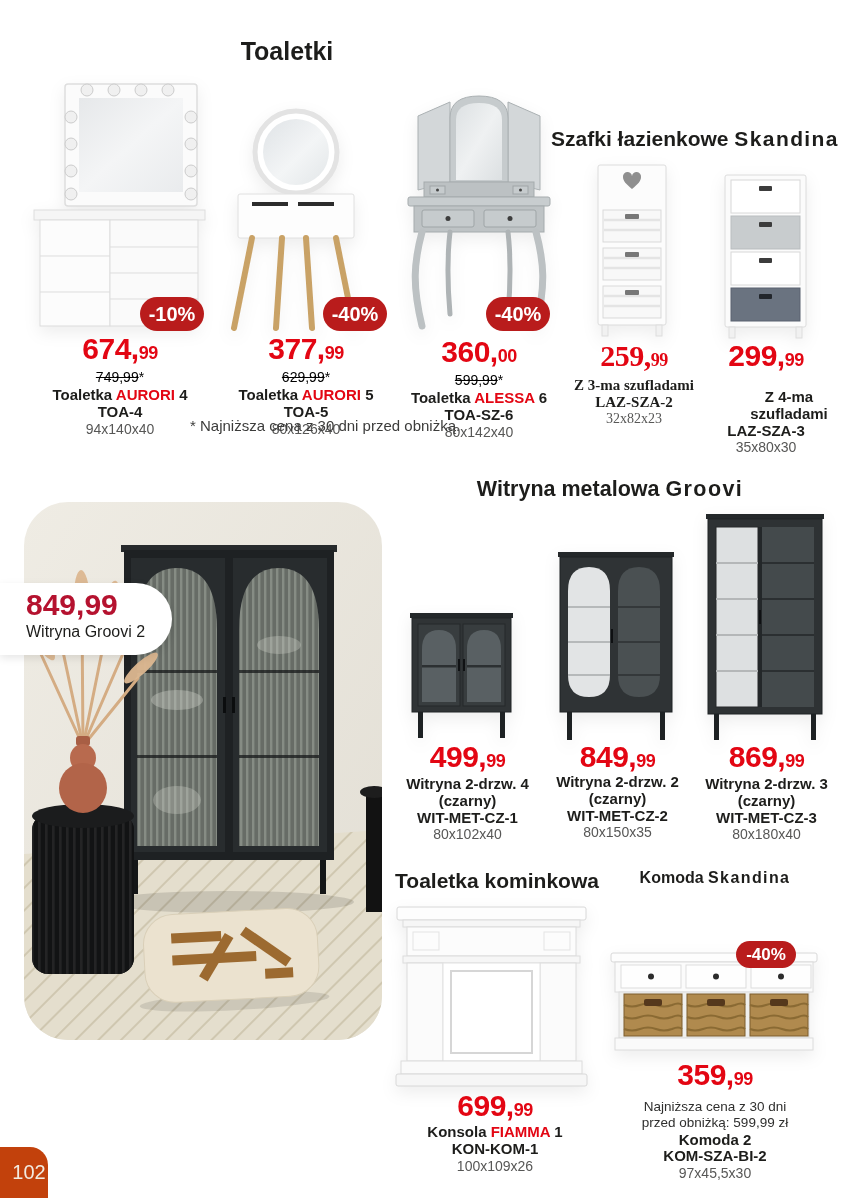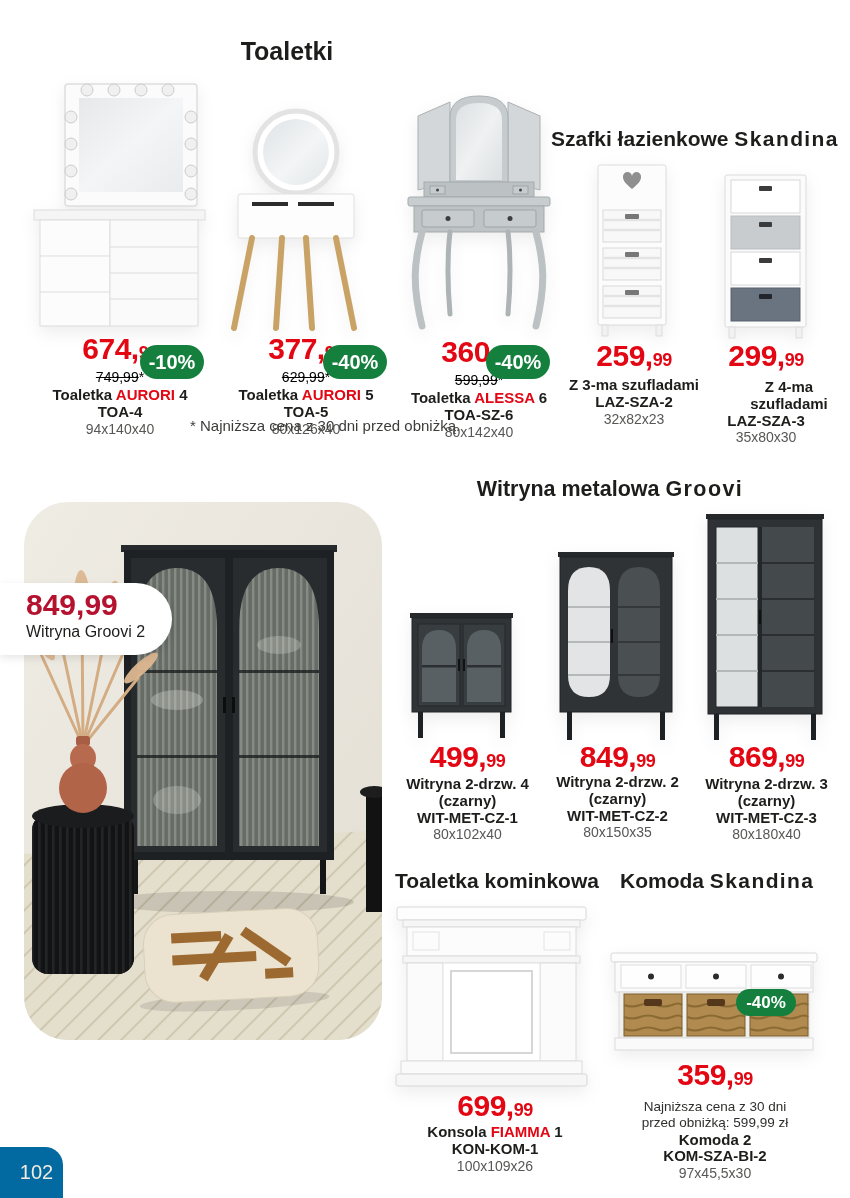--- a/index.html
+++ b/index.html
@@ -12,32 +12,32 @@
   .card{position:absolute;text-align:center;color:#1d1d1b;}
   .price{color:#e30613;font-weight:700;font-size:30px;line-height:1;letter-spacing:-.5px;white-space:nowrap;}
   .price .dec{font-size:18px;}
   .old{font-size:14px;color:#000000;line-height:1.1;margin-top:6px;}
   .old .strike{text-decoration:line-through;}
   .pname{font-size:15px;font-weight:700;line-height:1.12;margin-top:2px;}
   .pname .red{color:#e30613;}
   .pcode{font-size:15px;font-weight:700;line-height:1.12;}
   .pdims{font-size:14px;color:#575756;line-height:1.18;}
   .pnote{font-size:13.5px;color:#2f2f2e;line-height:1.17;margin-top:9px;}
-  .badge{position:absolute;background:#15803d;color:#fff;font-weight:700;border-radius:40px;
-         display:flex;align-items:center;justify-content:center;z-index:4;margin-top:48px;}
+  .badge{position:absolute;background:#b91c1c;color:#fff;font-weight:700;border-radius:40px;
+         display:flex;align-items:center;justify-content:center;z-index:4;}
   .b-lg{width:64px;height:34px;font-size:20px;}
   .b-sm{width:60px;height:27px;font-size:17px;}
   #lifestyle-photo{position:absolute;left:24px;top:502px;width:358px;height:538px;
          border-radius:44px;overflow:hidden;}
   #price-bubble{position:absolute;left:0;top:583px;width:172px;height:72px;background:#fff;
          border-radius:0 36px 36px 0;z-index:5;padding:6px 0 0 26px;box-sizing:border-box;
          box-shadow:0 3px 8px rgba(0,0,0,.10);}
   #price-bubble .bub-price{color:#b5122f;font-weight:700;font-size:30px;line-height:1.05;}
   #price-bubble .bub-label{font-size:16px;color:#1d1d1b;line-height:1.1;margin-top:2px;}
-  #page-tab{position:absolute;left:0;top:1147px;width:63px;height:51px;background:#0369a1;
+  #page-tab{position:absolute;left:0;top:1147px;width:48px;height:51px;background:#c2410c;
          border-radius:0 18px 0 0;color:#f2ebe1;font-size:20px;display:flex;align-items:center;
          justify-content:center;padding-left:10px;box-sizing:border-box;}
   .footnote{position:absolute;font-size:15px;color:#3c3c3b;}
 </style>
 </head>
 <body>
 
 <div class="title" style="left:97px;top:37px;width:380px;font-size:25px;">Toaletki</div>
 
 <div class="title" style="left:545px;top:91px;width:300px;font-size:21px;margin-top:36px;"><span>Szafki łazienkowe</span>&nbsp;<span class="brand">Skandina</span></div>
@@ -194,30 +194,30 @@
 </div>
 
 <div class="card" style="left:389px;top:337px;width:180px;">
   <div class="price"><span>360,</span><span class="dec">00</span></div>
   <div class="old"><span class="strike">599,99</span><span>*</span></div>
   <div class="pname"><span>Toaletka </span><span class="red">ALESSA</span><span> 6</span></div>
   <div class="pcode">TOA-SZ-6</div>
   <div class="pdims">80x142x40</div>
 </div>
 
-<div class="card" style="left:554px;top:341px;width:160px;">
+<div class="card" style="left:554px;top:341px;width:160px;font-family:Liberation Serif, serif;">
   <div class="price"><span>259,</span><span class="dec">99</span></div>
   <div class="pname" style="margin-top:6px;">Z 3-ma szufladami</div>
   <div class="pcode">LAZ-SZA-2</div>
   <div class="pdims">32x82x23</div>
 </div>
 
 <div class="card" style="left:686px;top:341px;width:160px;">
   <div class="price"><span>299,</span><span class="dec">99</span></div>
-  <div class="pname" style="margin-top:8px;padding-left:46px;">Z 4-ma szufladami</div>
+  <div class="pname" style="margin-top:18px;padding-left:46px;">Z 4-ma szufladami</div>
   <div class="pcode">LAZ-SZA-3</div>
   <div class="pdims">35x80x30</div>
 </div>
 
 <div class="footnote" style="left:190px;top:417px;">* Najniższa cena z 30 dni przed obniżką.</div>
 
 <div class="title" style="left:440px;top:477px;width:340px;font-size:21.5px;"><span>Witryna metalowa</span>&nbsp;<span class="brand">Groovi</span></div>
 
 <div id="lifestyle-photo">
 <svg viewBox="0 0 358 538" preserveAspectRatio="none">
@@ -389,21 +389,21 @@
 <div class="card" style="left:684px;top:742px;width:165px;">
   <div class="price"><span>869,</span><span class="dec">99</span></div>
   <div class="pname" style="margin-top:4px;">Witryna 2-drzw. 3</div>
   <div class="pname" style="margin-top:0;">(czarny)</div>
   <div class="pcode">WIT-MET-CZ-3</div>
   <div class="pdims">80x180x40</div>
 </div>
 
 <div class="title" style="left:392px;top:869px;width:210px;font-size:21px;">Toaletka kominkowa</div>
 
-<div class="title" style="left:620px;top:869px;width:190px;font-size:21px;"><span>Komoda</span>&nbsp;<span class="brand">Skandina</span></div>
+<div class="title" style="left:620px;top:869px;width:190px;font-size:16px;"><span>Komoda</span>&nbsp;<span class="brand">Skandina</span></div>
 
 <div class="img" style="left:393px;top:903px;width:197px;height:187px;">
 <svg viewBox="0 0 197 187">
   <rect x="4" y="4" width="189" height="13" rx="2" fill="#fdfdfd" stroke="#d8d8d8"></rect>
   <rect x="10" y="17" width="177" height="7" fill="#f6f6f6" stroke="#dcdcdc"></rect>
   <rect x="14" y="24" width="169" height="29" fill="#fcfcfc" stroke="#dcdcdc"></rect>
   <rect x="20" y="29" width="26" height="18" fill="none" stroke="#e3e3e3"></rect>
   <rect x="151" y="29" width="26" height="18" fill="none" stroke="#e3e3e3"></rect>
   <rect x="10" y="53" width="177" height="7" fill="#f6f6f6" stroke="#dcdcdc"></rect>
   <rect x="14" y="60" width="36" height="98" fill="#fbfbfb" stroke="#dcdcdc"></rect>

